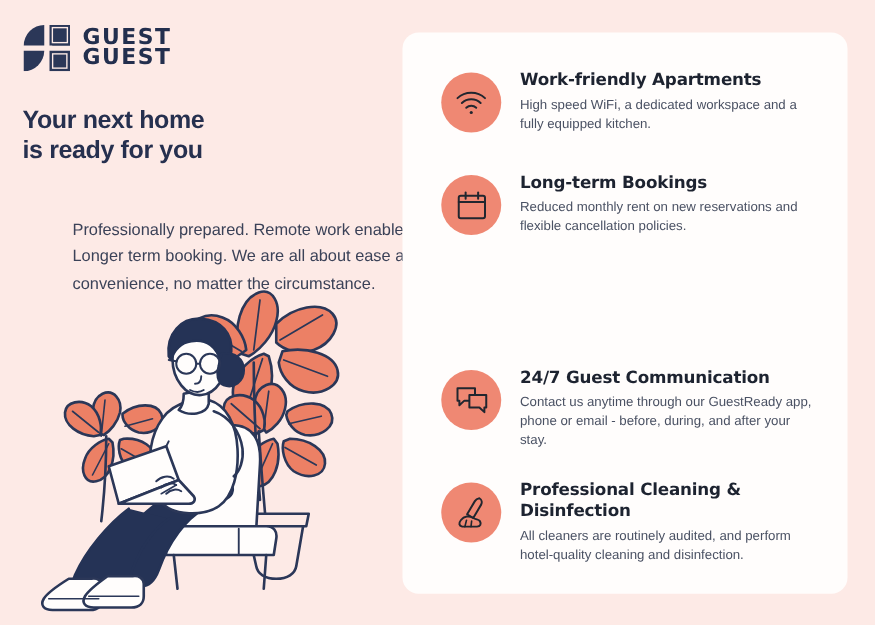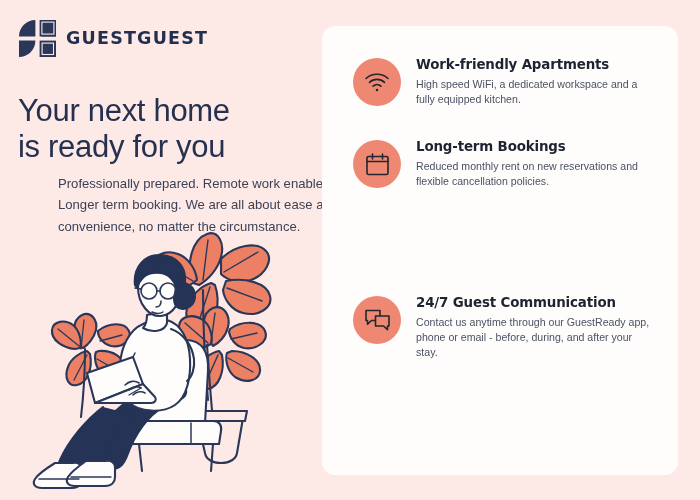--- a/index.html
+++ b/index.html
@@ -9,29 +9,29 @@
     font-family:"Liberation Sans","DejaVu Sans",sans-serif;
     -webkit-font-smoothing:antialiased;
   }
   .page{position:relative;width:700px;height:500px;}
 
   
   .left{position:absolute;left:0;top:0;width:320px;height:500px;}
 
   .logo{position:absolute;left:18px;top:19px;display:flex;align-items:center;gap:9px;}
   .logo-mark{position:relative;width:39px;height:38px;flex:none;}
-  .logo-text{display:flex;flex-direction:row;line-height:0.92;}
+  .logo-text{display:flex;flex-direction:column;line-height:0.92;}
   .logo-text span{
     font-family:"DejaVu Sans","Liberation Sans",sans-serif;
     font-weight:700;font-size:17.5px;letter-spacing:1.2px;color:#232f4e;
   }
 
   .headline{
     position:absolute;left:18px;top:72px;width:290px;
-    font-size:31px;line-height:1.16;font-weight:400;color:#26304f;
+    font-size:20px;line-height:1.16;font-weight:700;color:#26304f;
     letter-spacing:-0.3px;
   }
   .headline .l2{display:block;}
 
   .subcopy{
     position:absolute;left:18px;top:160px;width:280px;
     font-size:13.1px;line-height:1.62;color:#3b4258;font-weight:400;margin-left:40px;
   }
 
   .illo{position:absolute;left:25px;top:225px;width:290px;height:265px;}
@@ -224,15 +224,29 @@
           <path d="M2 2.5 H16 V12.5 H7.5 L3.5 16.2 V12.5 H2 Z"></path>
           <path d="M11.5 8 H25 V18 H23.5 V21.7 L19.5 18 H11.5 Z" fill="#ef8873"></path>
         </svg>
       </div>
       <div class="ftext">
         <div class="ftitle">24/7 Guest Communication</div>
         <div class="fdesc">Contact us anytime through our GuestReady app, phone or email - before, during, and after your stay.</div>
       </div>
     </div>
 
+    <div class="feature f4">
+      <div class="icon-circle">
+        <svg width="26" height="26" viewBox="0 0 26 26" fill="none" stroke="#21262f" stroke-width="1.6" stroke-linejoin="round" stroke-linecap="round">
+          <path d="M19.5 1.6 C21.4 2.7 21.9 5 20.8 6.9 L14.6 17.4 L9.7 14.4 L15.9 3.9 C17 2 19.5 1.6 19.5 1.6 Z"></path>
+          <path d="M14.6 17.4 C11.2 15.3 7.2 16 4.8 19 C2.7 21.6 3.2 23.6 5.8 24.3 L17.6 24.3 C20.3 24.3 21.2 22.1 19.9 19.9 C19 18.4 16.9 18.8 14.6 17.4 Z"></path>
+          <path d="M9.2 19.2 L7.9 24.3" stroke-width="1.3"></path>
+          <path d="M13.3 19.9 L12.8 24.3" stroke-width="1.3"></path>
+        </svg>
+      </div>
+      <div class="ftext">
+        <div class="ftitle">Professional Cleaning &amp; Disinfection</div>
+        <div class="fdesc">All cleaners are routinely audited, and perform hotel-quality cleaning and disinfection.</div>
+      </div>
+    </div>
 
   </div>
 </div>
 
 </body></html>

